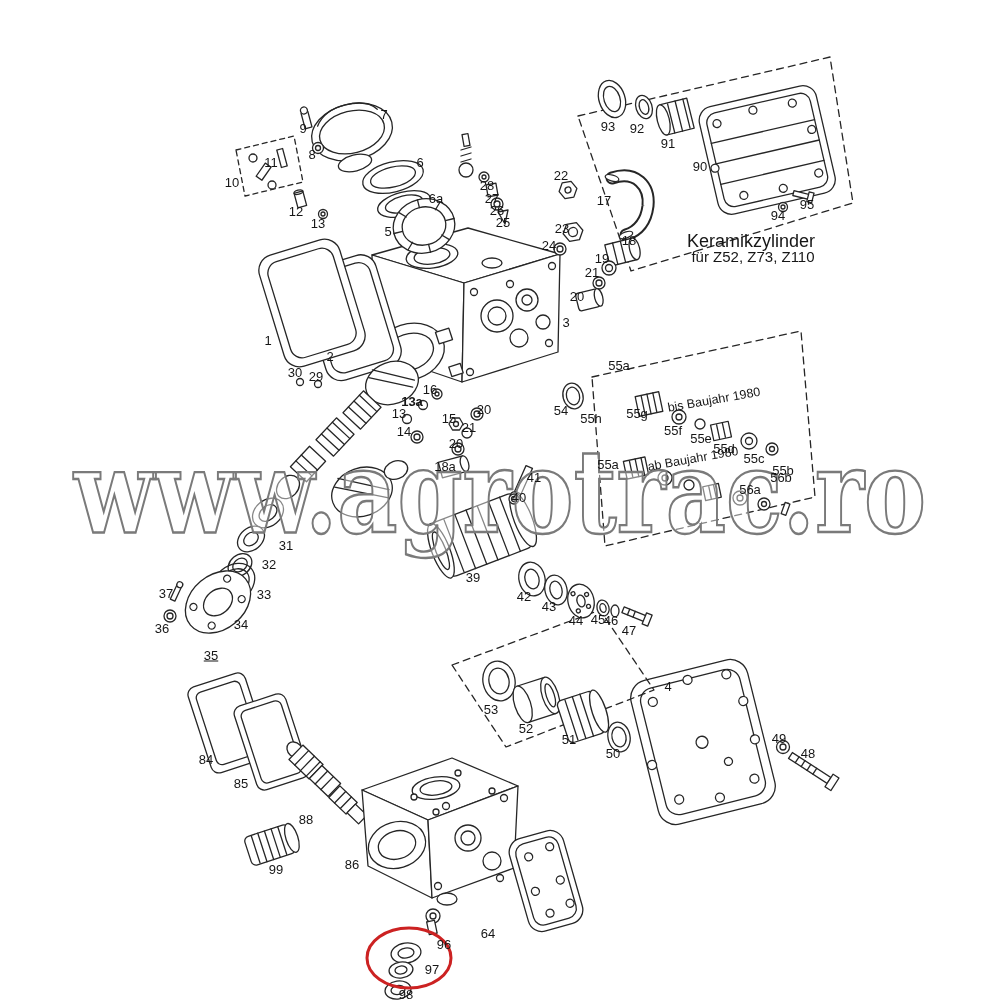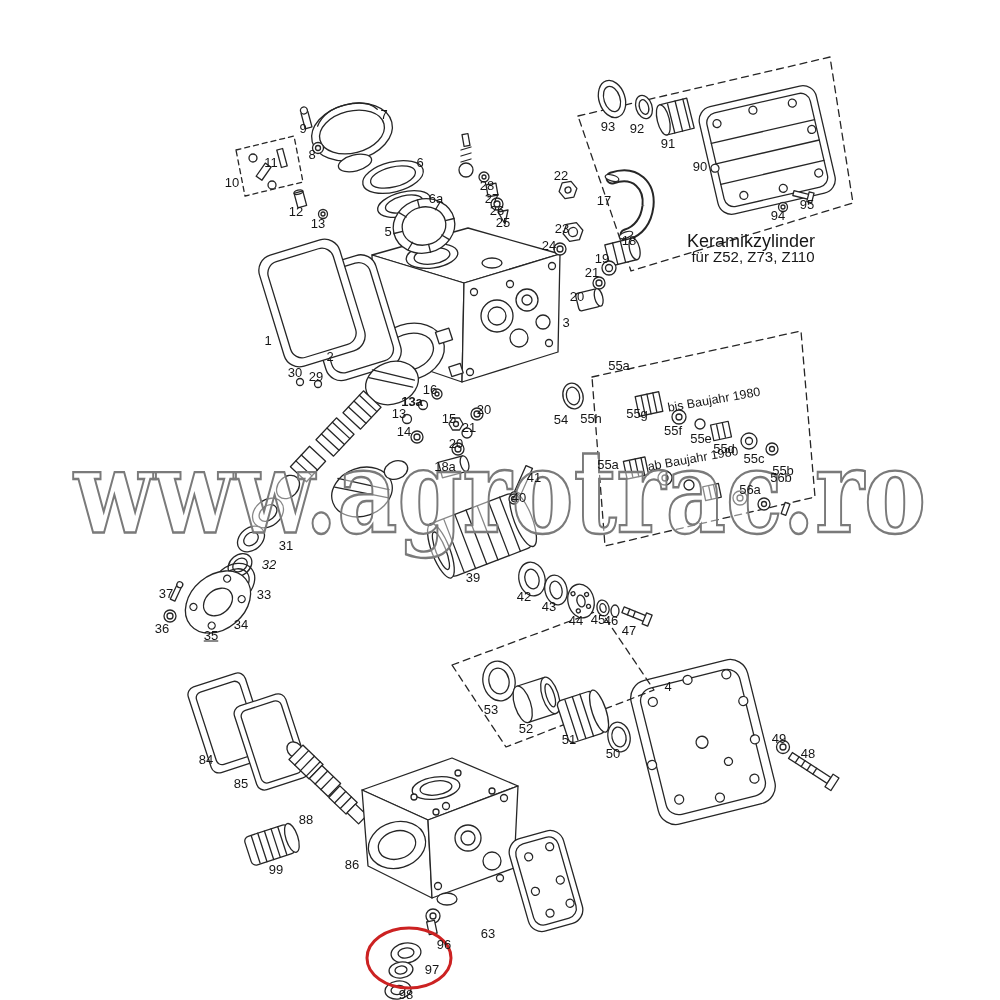--- a/index.html
+++ b/index.html
@@ -581,21 +581,21 @@
       <span class="callout" style="left: 404px; top: 431px; transform: translate(-50%, -50%);">14</span>
       <span class="callout" style="left: 469px; top: 427px; transform: translate(-50%, -50%);">21</span>
       <span class="callout" style="left: 456px; top: 443px; transform: translate(-50%, -50%);">20</span>
       <span class="callout" style="left: 445px; top: 466px; transform: translate(-50%, -50%);">18a</span>
       <span class="callout" style="left: 608px; top: 126px; transform: translate(-50%, -50%);">93</span>
       <span class="callout" style="left: 637px; top: 128px; transform: translate(-50%, -50%);">92</span>
       <span class="callout" style="left: 668px; top: 143px; transform: translate(-50%, -50%);">91</span>
       <span class="callout" style="left: 700px; top: 166px; transform: translate(-50%, -50%);">90</span>
       <span class="callout" style="left: 807px; top: 204px; transform: translate(-50%, -50%);">95</span>
       <span class="callout" style="left: 778px; top: 215px; transform: translate(-50%, -50%);">94</span>
-      <span class="callout" style="left: 561px; top: 410px; transform: translate(-50%, -50%); margin-top: 9px;">54</span>
+      <span class="callout" style="left: 561px; top: 410px; transform: translate(-50%, -50%);">54</span>
       <span class="callout" style="left: 619px; top: 365px; transform: translate(-50%, -50%);">55a</span>
       <span class="callout" style="left: 637px; top: 413px; transform: translate(-50%, -50%);">55g</span>
       <span class="callout" style="left: 591px; top: 418px; transform: translate(-50%, -50%);">55h</span>
       <span class="callout" style="left: 673px; top: 430px; transform: translate(-50%, -50%);">55f</span>
       <span class="callout" style="left: 701px; top: 438px; transform: translate(-50%, -50%);">55e</span>
       <span class="callout" style="left: 724px; top: 448px; transform: translate(-50%, -50%);">55d</span>
       <span class="callout" style="left: 754px; top: 458px; transform: translate(-50%, -50%);">55c</span>
       <span class="callout" style="left: 783px; top: 470px; transform: translate(-50%, -50%);">55b</span>
       <span class="callout" style="left: 608px; top: 464px; transform: translate(-50%, -50%);">55a</span>
       <span class="callout" style="left: 781px; top: 477px; transform: translate(-50%, -50%);">56b</span>
@@ -603,39 +603,39 @@
       <span class="callout" style="left: 534px; top: 477px; transform: translate(-50%, -50%);">41</span>
       <span class="callout" style="left: 519px; top: 497px; transform: translate(-50%, -50%);">40</span>
       <span class="callout" style="left: 473px; top: 577px; transform: translate(-50%, -50%);">39</span>
       <span class="callout" style="left: 524px; top: 596px; transform: translate(-50%, -50%);">42</span>
       <span class="callout" style="left: 549px; top: 606px; transform: translate(-50%, -50%);">43</span>
       <span class="callout" style="left: 576px; top: 620px; transform: translate(-50%, -50%);">44</span>
       <span class="callout" style="left: 598px; top: 619px; transform: translate(-50%, -50%);">45</span>
       <span class="callout" style="left: 611px; top: 620px; transform: translate(-50%, -50%);">46</span>
       <span class="callout" style="left: 629px; top: 630px; transform: translate(-50%, -50%);">47</span>
       <span class="callout" style="left: 286px; top: 545px; transform: translate(-50%, -50%);">31</span>
-      <span class="callout" style="left: 269px; top: 564px; transform: translate(-50%, -50%); font-style: italic;">32</span>
+      <span class="callout" style="left: 269px; top: 564px; transform: translate(-50%, -50%);">32</span>
       <span class="callout" style="left: 264px; top: 594px; transform: translate(-50%, -50%);">33</span>
       <span class="callout" style="left: 241px; top: 624px; transform: translate(-50%, -50%);">34</span>
-      <span class="callout" style="left: 211px; top: 635px; transform: translate(-50%, -50%); text-decoration: underline;">35</span>
+      <span class="callout" style="left: 211px; top: 655px; transform: translate(-50%, -50%); text-decoration: underline;">35</span>
       <span class="callout" style="left: 162px; top: 628px; transform: translate(-50%, -50%);">36</span>
       <span class="callout" style="left: 166px; top: 593px; transform: translate(-50%, -50%);">37</span>
       <span class="callout" style="left: 491px; top: 709px; transform: translate(-50%, -50%);">53</span>
       <span class="callout" style="left: 526px; top: 728px; transform: translate(-50%, -50%);">52</span>
       <span class="callout" style="left: 569px; top: 739px; transform: translate(-50%, -50%);">51</span>
       <span class="callout" style="left: 613px; top: 753px; transform: translate(-50%, -50%);">50</span>
       <span class="callout" style="left: 668px; top: 686px; transform: translate(-50%, -50%);">4</span>
       <span class="callout" style="left: 779px; top: 738px; transform: translate(-50%, -50%);">49</span>
       <span class="callout" style="left: 808px; top: 753px; transform: translate(-50%, -50%);">48</span>
       <span class="callout" style="left: 206px; top: 759px; transform: translate(-50%, -50%);">84</span>
       <span class="callout" style="left: 241px; top: 783px; transform: translate(-50%, -50%); text-align: center;">85</span>
       <span class="callout" style="left: 306px; top: 819px; transform: translate(-50%, -50%);">88</span>
       <span class="callout" style="left: 276px; top: 869px; transform: translate(-50%, -50%);">99</span>
       <span class="callout" style="left: 352px; top: 864px; transform: translate(-50%, -50%);">86</span>
-      <span class="callout" style="left: 488px; top: 933px; transform: translate(-50%, -50%);">63</span>
+      <span class="callout" style="left: 488px; top: 933px; transform: translate(-50%, -50%);">64</span>
       <span class="callout" style="left: 444px; top: 944px; transform: translate(-50%, -50%);">96</span>
       <span class="callout" style="left: 432px; top: 969px; transform: translate(-50%, -50%);">97</span>
       <span class="callout" style="left: 406px; top: 994px; transform: translate(-50%, -50%);">98</span>
       <span class="callout" style="left: 751px; top: 241px; font-size: 18px; transform: translate(-50%, -50%);">Keramikzylinder</span>
       <span class="callout" style="left: 753px; top: 256px; font-size: 15px; transform: translate(-50%, -50%);">für Z52, Z73, Z110</span>
       <span class="callout" style="left: 714px; top: 400px; font-size: 12.5px; transform: translate(-50%, -50%) rotate(-10deg);">bis Baujahr 1980</span>
       <span class="callout" style="left: 693px; top: 459px; font-size: 12.5px; transform: translate(-50%, -50%) rotate(-10deg);">ab Baujahr 1980</span>
     </div>
 </div>
 

